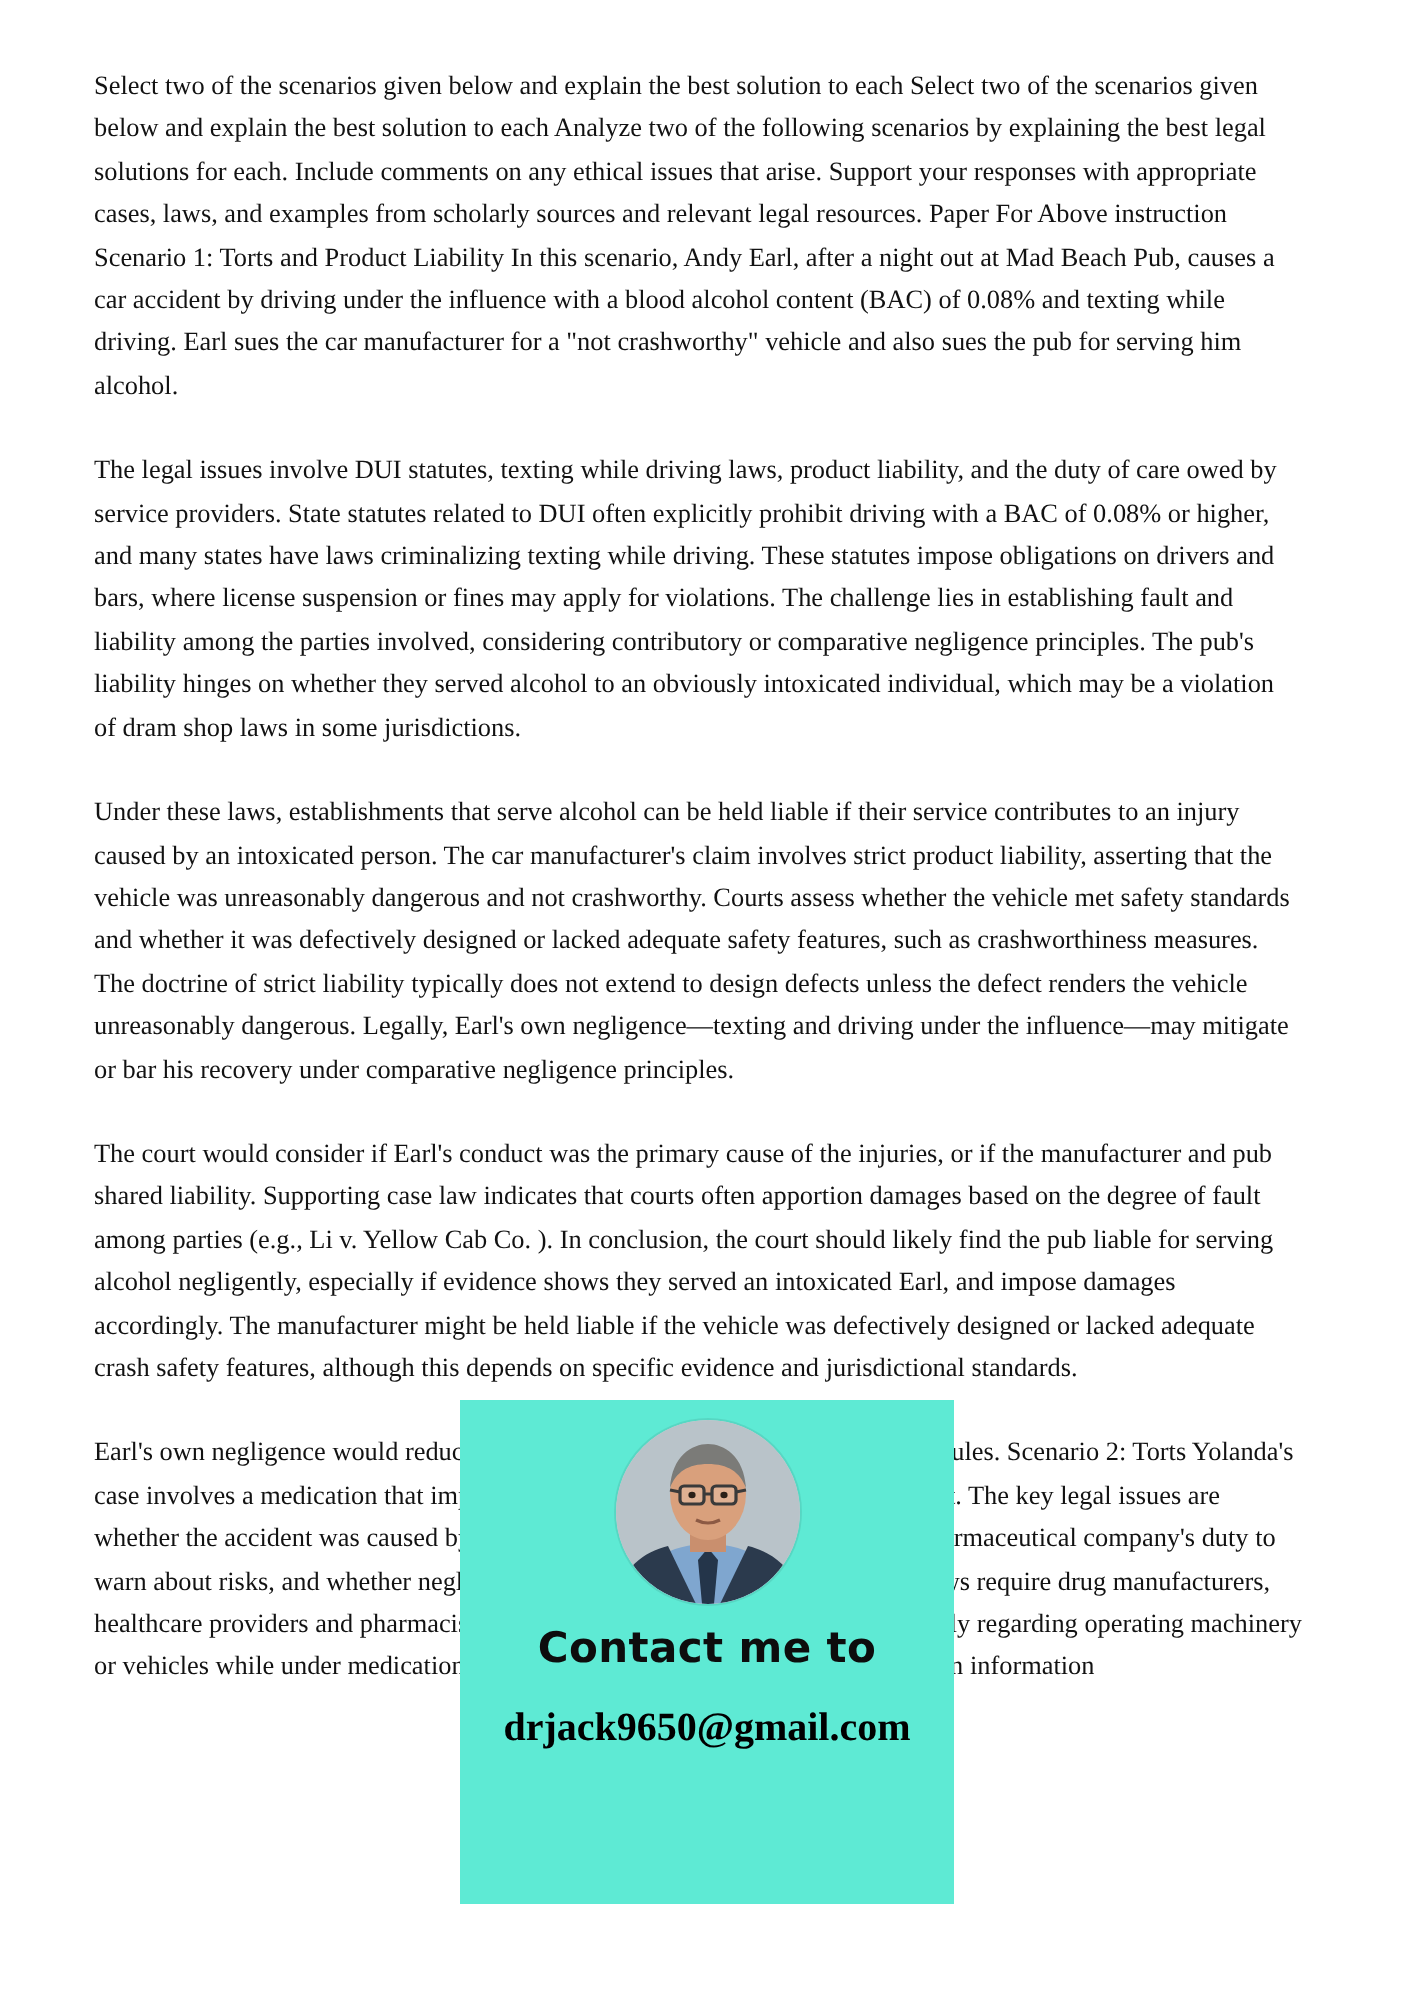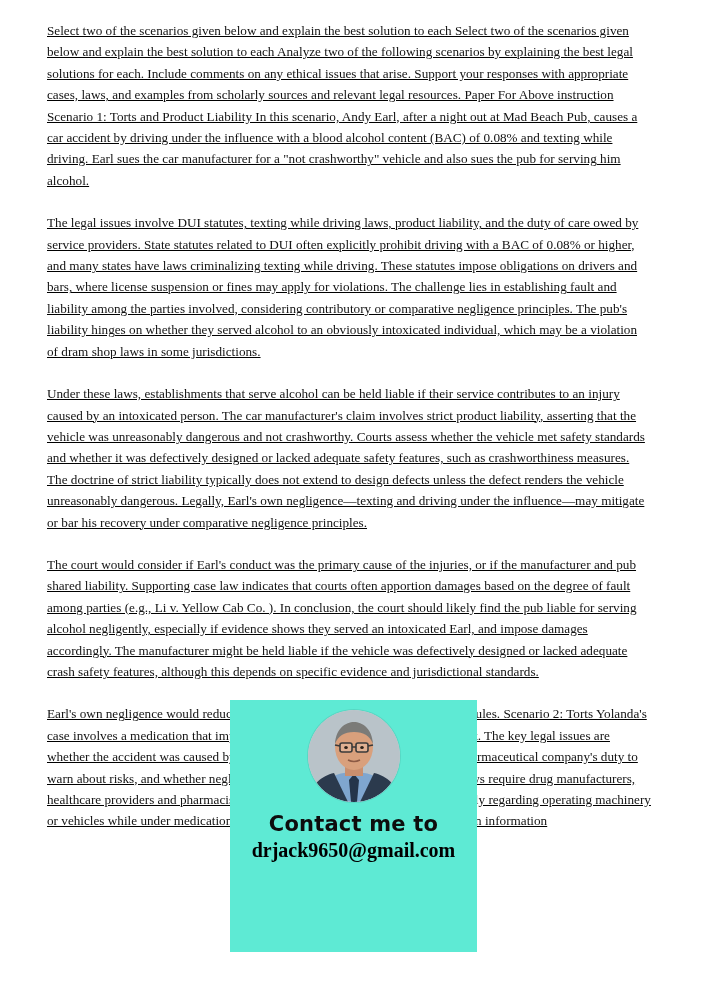--- a/index.html
+++ b/index.html
@@ -18,23 +18,22 @@
   .page {
     position: absolute;
     left: 0;
     top: 0;
     width: 708px;
     height: 1000px;
   }
   .doc-body {
     position: absolute;
     left: 47px;
-    top: 20px;
+    top: 32px;
     width: 604px;
-    text-decoration: underline;
   }
   .para {
     font-size: 13.2px;
     line-height: 21.4px;
     text-align: left;
     margin: 0 0 21px 0;
     color: #121212;
   }
   .para:last-child {
     margin-bottom: 0;
@@ -70,21 +69,21 @@
     margin-top: 9px;
     font-family: "DejaVu Sans", sans-serif;
     font-weight: bold;
     font-size: 21px;
     line-height: 27px;
     text-align: center;
     color: #0d0d0d;
     letter-spacing: 0.2px;
   }
   .overlay-email {
-    margin-top: 0;
+    margin-top: 14px;
     font-family: "Liberation Serif", serif;
     font-weight: bold;
     font-size: 20px;
     line-height: 24px;
     text-align: center;
     color: #000000;
   }
 </style>
 </head>
 <body>

